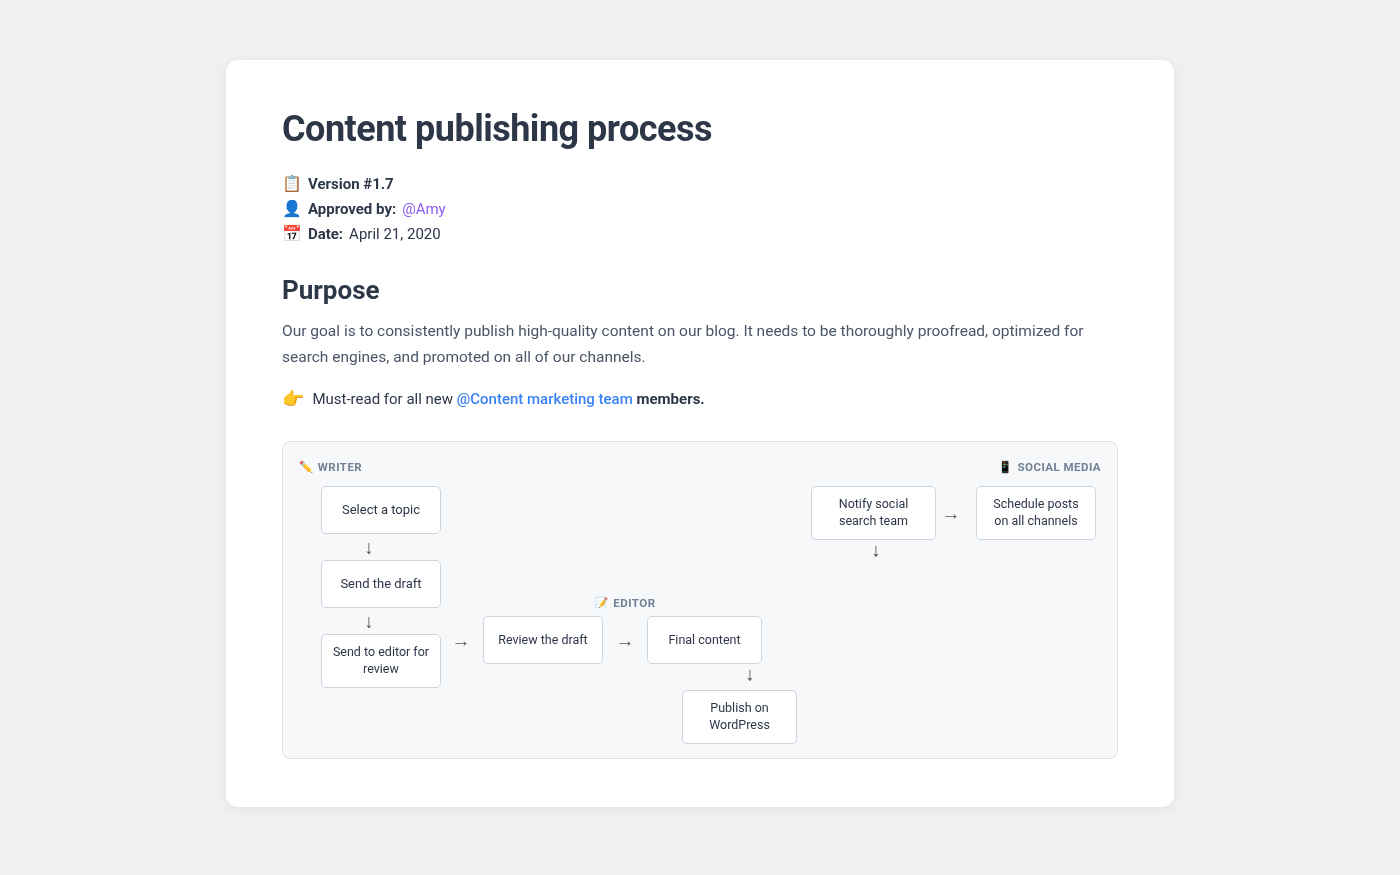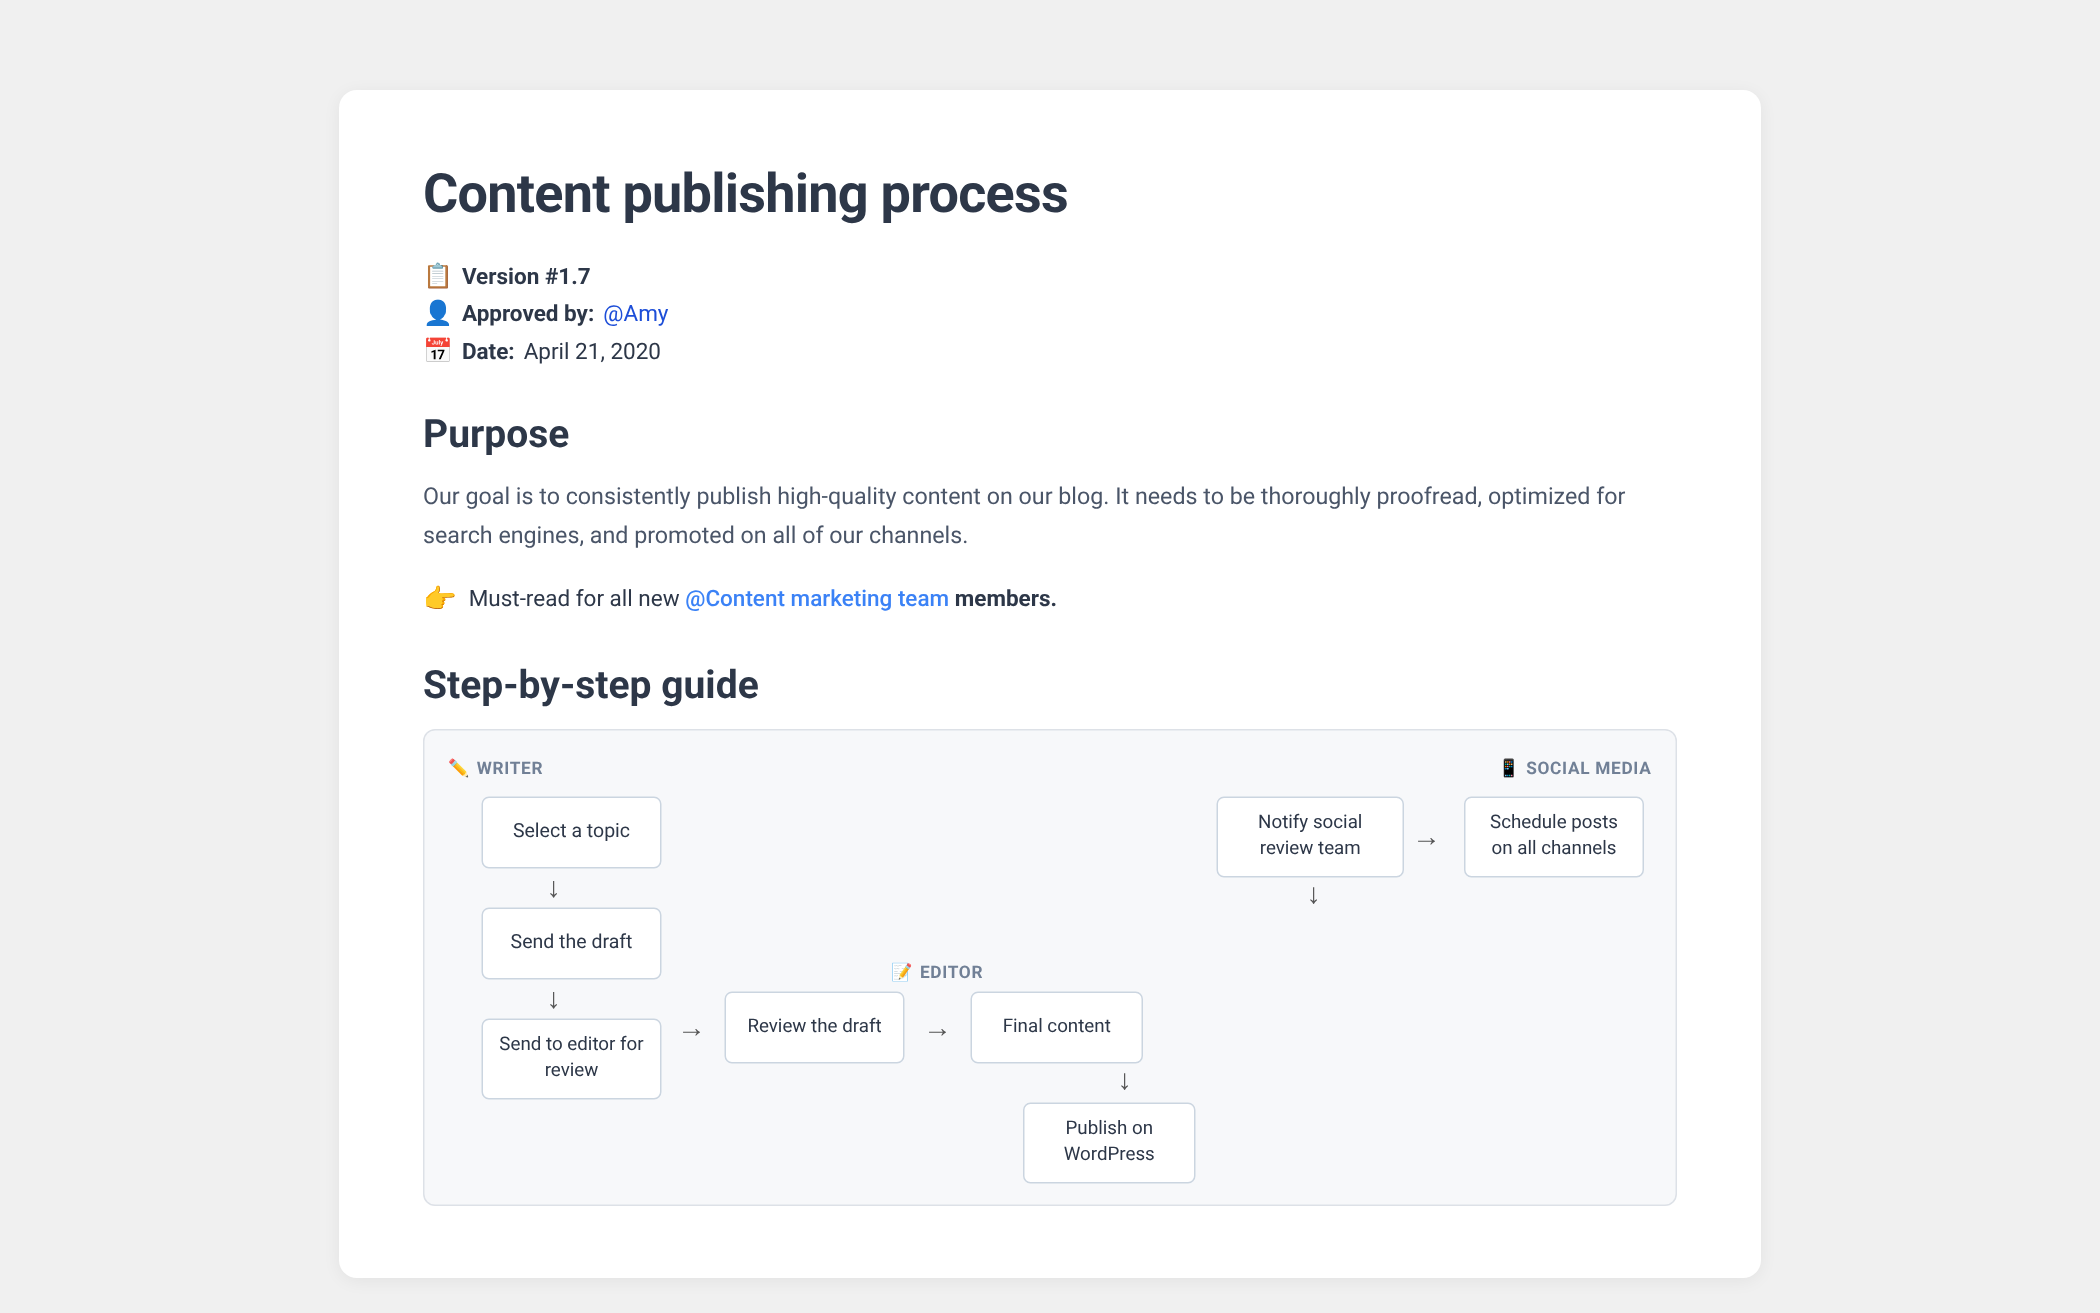--- a/index.html
+++ b/index.html
@@ -45,21 +45,21 @@
 
     .meta-item .emoji {
       font-size: 16px;
     }
 
     .meta-item .label {
       font-weight: 700;
     }
 
     .meta-item .link-text {
-      color: #1d4ed8;
+      color: #8b5cf6;
       text-decoration: none;
     }
 
     .section-title {
       font-size: 26px;
       font-weight: 700;
       color: #2d3748;
       margin-bottom: 14px;
       margin-top: 8px;
     }
@@ -205,21 +205,20 @@
 
   <div class="callout">
     <span class="emoji">👉</span>
     <span>
       <span>Must-read for all new</span>
       <a class="link-text" href="#">@Content marketing team</a>
       <span class="bold">members.</span>
     </span>
   </div>
 
-  <h2 class="section-title">Step-by-step guide</h2>
 
   <div class="diagram-outer">
 
     <div class="diagram-top-labels">
       <div class="writer-label">
         <span>✏️</span>
         <span>WRITER</span>
       </div>
       <div class="social-label">
         <span>📱</span>
@@ -284,21 +283,21 @@
             <span>Publish on WordPress</span>
           </div>
         </div>
 
       </div>
 
       <div style="display:flex; flex-direction:column; align-items:center; width:160px; flex-shrink:0;">
 
         <div style="display:flex; align-items:center; width:100%;">
           <div class="diag-node" style="width:125px; font-size:12.5px;">
-            <span>Notify social review team</span>
+            <span>Notify social search team</span>
           </div>
           <div class="diag-arr-right" style="width:30px; min-width:30px;">→</div>
         </div>
 
         <div class="diag-arr-down" style="transform:rotate(180deg); margin-left: -30px;">↑</div>
 
         <div style="display:flex; align-items:center; width:100%; margin-left:-30px;">
           <div style="flex:1;"></div>
         </div>
 

